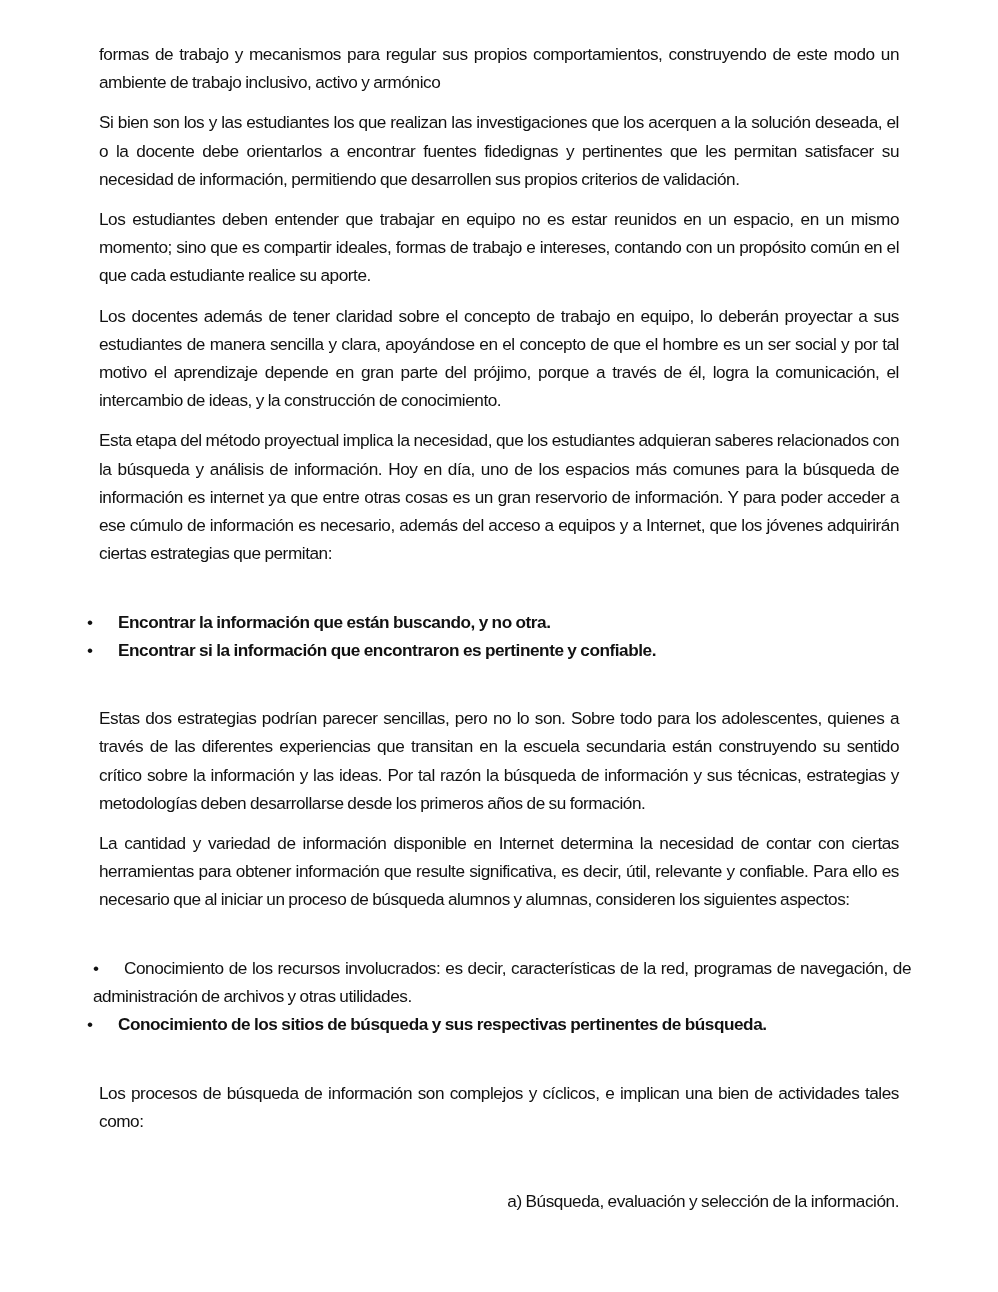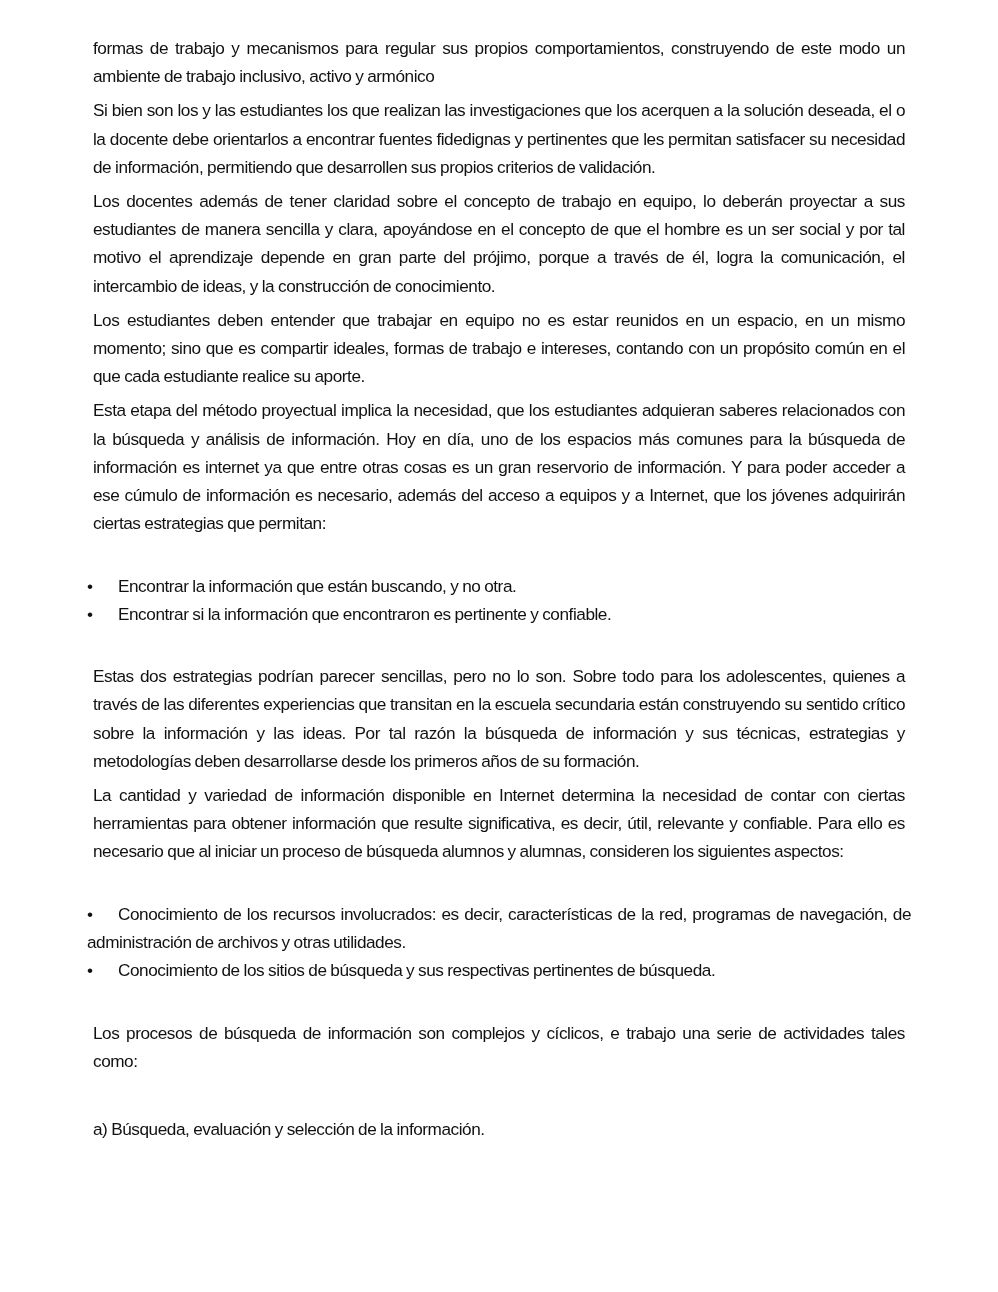--- a/index.html
+++ b/index.html
@@ -3,37 +3,37 @@
 <meta charset="utf-8">
 <style>
   html, body { margin: 0; padding: 0; background: #ffffff; }
   body { width: 998px; height: 1292px; overflow: hidden; position: relative; }
   .page {
     position: absolute; left: 87px; top: 28px; width: 824px;
     font-family: "Liberation Sans", sans-serif;
     font-size: 17.2px; line-height: 28.2px; color: #111111;
     letter-spacing: -0.45px; word-spacing: -0.5px;
   }
-  .p { margin: 6px; text-align: justify; }
-  .p.left { text-align: left; }
+  .p { margin: 12px; text-align: justify; }
+  .p.left { text-align: right; }
   .blank { height: 28.2px; }
   .bullet { display: flex; margin: 0; text-align: left; }
   .bullet .dot { width: 31px; flex: none; }
-  .bullet .btext { flex: 1; text-align: justify; }
-  .bullet.wrap { display: block; text-align: justify; }
+  .bullet .btext { flex: 1; text-align: justify; font-weight: bold; }
+  .bullet.wrap { display: block; text-align: justify; margin-left: 6px; }
   .bullet.wrap .dot { display: inline-block; width: 31px; }
 </style>
 </head>
 <body>
 
 <div class="page">
   <p class="p">formas de trabajo y mecanismos para regular sus propios comportamientos, construyendo de este modo un ambiente de trabajo inclusivo, activo y armónico</p>
   <p class="p">Si bien son los y las estudiantes los que realizan las investigaciones que los acerquen a la solución deseada, el o la docente debe orientarlos a encontrar fuentes fidedignas y pertinentes que les permitan satisfacer su necesidad de información, permitiendo que desarrollen sus propios criterios de validación.</p>
+  <p class="p">Los estudiantes deben entender que trabajar en equipo no es estar reunidos en un espacio, en un mismo momento; sino que es compartir ideales, formas de trabajo e intereses, contando con un propósito común en el que cada estudiante realice su aporte.</p>
   <p class="p">Los docentes además de tener claridad sobre el concepto de trabajo en equipo, lo deberán proyectar a sus estudiantes de manera sencilla y clara, apoyándose en el concepto de que el hombre es un ser social y por tal motivo el aprendizaje depende en gran parte del prójimo, porque a través de él, logra la comunicación, el intercambio de ideas, y la construcción de conocimiento.</p>
-  <p class="p">Los estudiantes deben entender que trabajar en equipo no es estar reunidos en un espacio, en un mismo momento; sino que es compartir ideales, formas de trabajo e intereses, contando con un propósito común en el que cada estudiante realice su aporte.</p>
   <p class="p">Esta etapa del método proyectual implica la necesidad, que los estudiantes adquieran saberes relacionados con la búsqueda y análisis de información. Hoy en día, uno de los espacios más comunes para la búsqueda de información es internet ya que entre otras cosas es un gran reservorio de información. Y para poder acceder a ese cúmulo de información es necesario, además del acceso a equipos y a Internet, que los jóvenes adquirirán ciertas estrategias que permitan:</p>
 
   <div class="blank"></div>
 
   <div class="bullet">
     <span class="dot">•</span>
     <span class="btext">Encontrar la información que están buscando, y no otra.</span>
   </div>
   <div class="bullet">
     <span class="dot">•</span>
@@ -48,18 +48,18 @@
   <div class="blank"></div>
 
   <p class="bullet wrap"><span class="dot">•</span><span>Conocimiento de los recursos involucrados: es decir, características de la red, programas de navegación, de administración de archivos y otras utilidades.</span></p>
   <div class="bullet">
     <span class="dot">•</span>
     <span class="btext">Conocimiento de los sitios de búsqueda y sus respectivas pertinentes de búsqueda.</span>
   </div>
 
   <div class="blank"></div>
 
-  <p class="p">Los procesos de búsqueda de información son complejos y cíclicos, e trabajo una serie de actividades tales como:</p>
+  <p class="p">Los procesos de búsqueda de información son complejos y cíclicos, e implican una bien de actividades tales como:</p>
 
   <div class="blank"></div>
 
   <p class="p left">a) Búsqueda, evaluación y selección de la información.</p>
 </div>
 
 </body></html>

